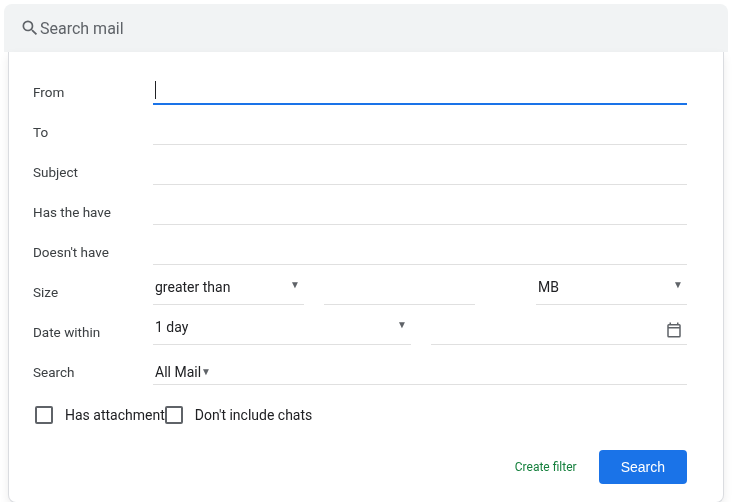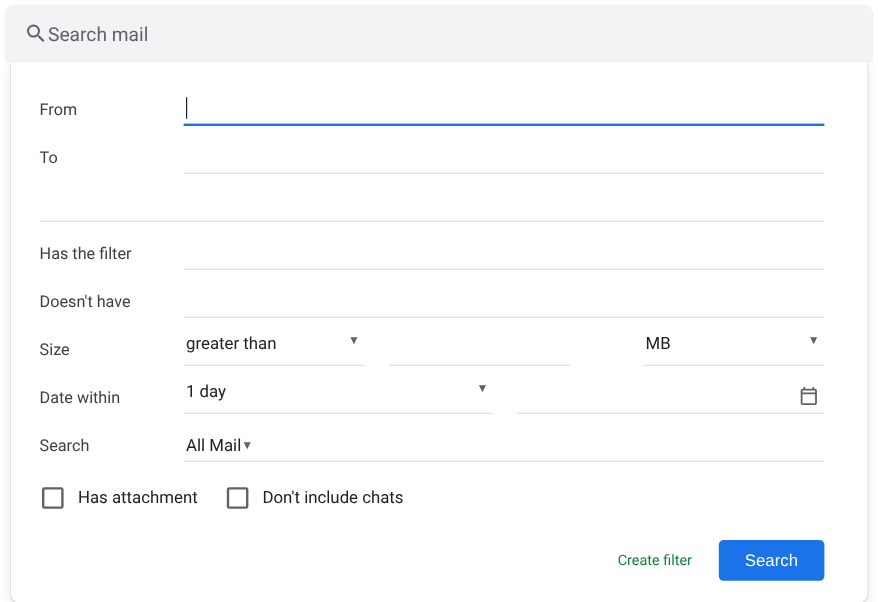--- a/index.html
+++ b/index.html
@@ -101,21 +101,20 @@
     display: flex;
     align-items: center;
     justify-content: flex-start;
     padding: 0 4px 0 2px;
     font-size: 14px;
     cursor: pointer;
   }
   .checks {
     display: flex;
     align-items: flex-start;
-    gap: 24px;
     margin-top: 14px;
     padding-left: 2px;
   }
   .check {
     display: flex;
     align-items: center;
     gap: 12px;
     cursor: pointer;
   }
   .checkbox {
@@ -176,25 +175,26 @@
     <div class="label">From</div>
     <div class="field focused"><span class="caret"></span></div>
   </div>
 
   <div class="row">
     <div class="label">To</div>
     <div class="field"></div>
   </div>
 
   <div class="row">
-    <div class="field"></div>
-  </div>
-
-  <div class="row">
-    <div class="label">Has the filter</div>
+    <div class="label">Subject</div>
+    <div class="field"></div>
+  </div>
+
+  <div class="row">
+    <div class="label">Has the have</div>
     <div class="field"></div>
   </div>
 
   <div class="row">
     <div class="label">Doesn't have</div>
     <div class="field"></div>
   </div>
 
   <div class="size-row">
     <div class="label">Size</div>

